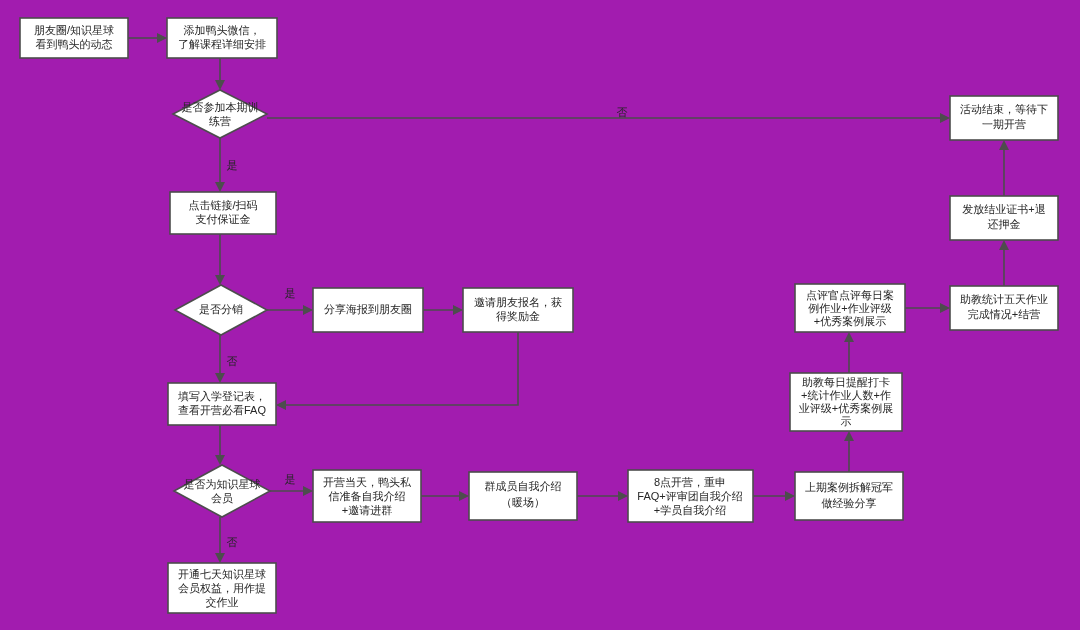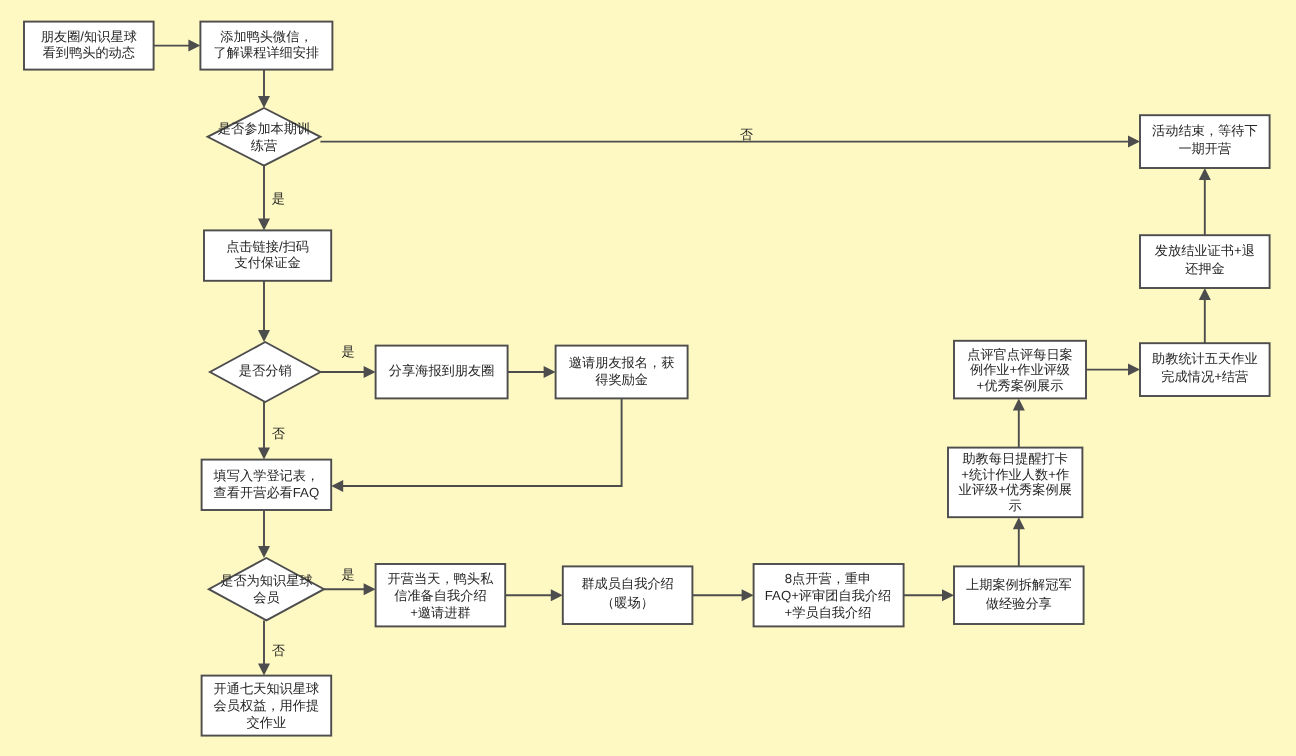--- a/index.html
+++ b/index.html
@@ -10,21 +10,21 @@
   body {
     width: 1080px;
     height: 630px;
     font-family: "Liberation Sans", "DejaVu Sans", sans-serif;
     overflow: hidden;
   }
   #flowchart-canvas {
     position: relative;
     width: 1080px;
     height: 630px;
-    background: #fef9c3;
+    background: #a21caf;
   }
   svg.diagram {
     position: absolute;
     top: 0;
     left: 0;
     width: 1080px;
     height: 630px;
   }
   .node-shape {
     fill: #ffffff;

